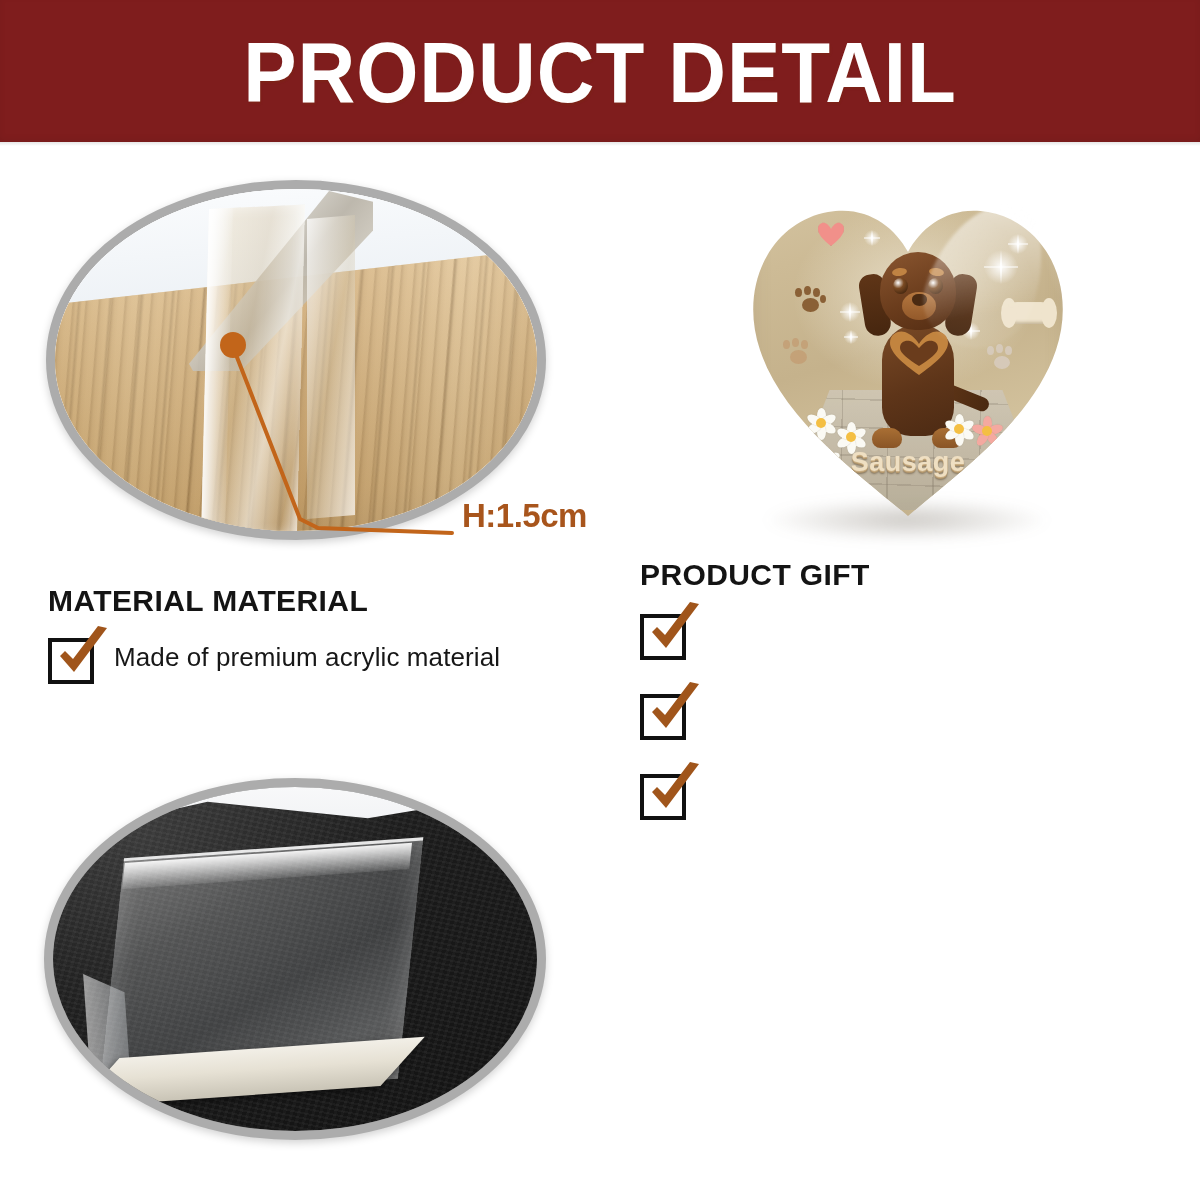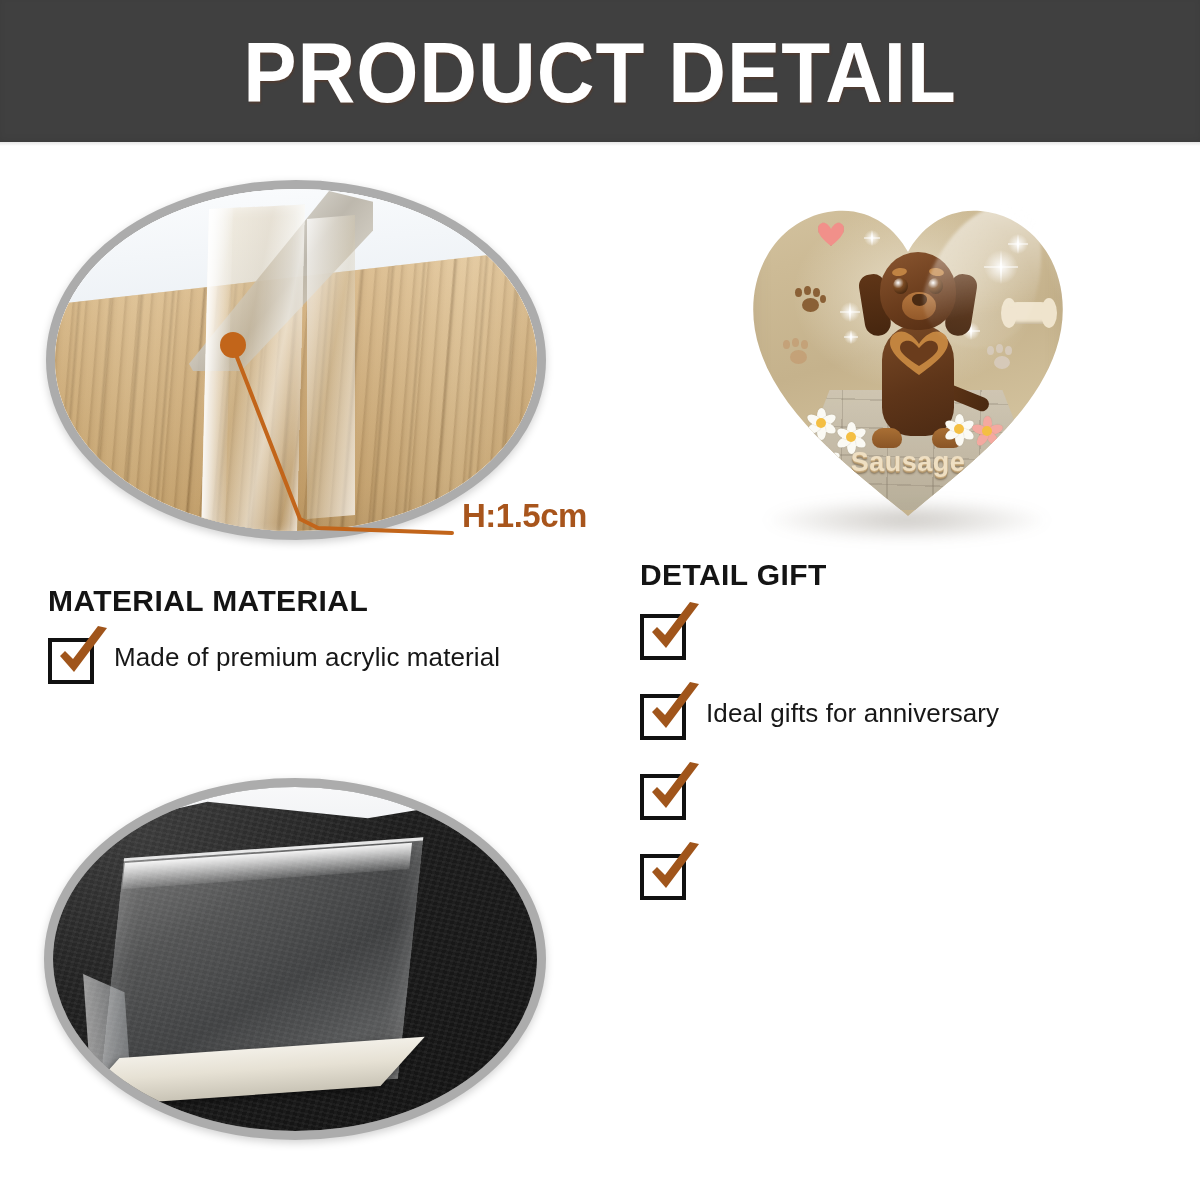--- a/index.html
+++ b/index.html
@@ -16,21 +16,21 @@
     -webkit-font-smoothing: antialiased;
   }
 
   
   .banner {
     position: absolute;
     left: 0;
     top: 0;
     width: 1200px;
     height: 142px;
-    background: #404040;
+    background: #7f1d1d;
     box-shadow: inset 0 -3px 6px rgba(0,0,0,0.06);
   }
   .banner::after {
     content: "";
     position: absolute;
     left: 0; right: 0; bottom: -4px;
     height: 4px;
     background: linear-gradient(to bottom, rgba(0,0,0,0.10), rgba(0,0,0,0));
   }
   .banner-title {
@@ -620,50 +620,42 @@
   <div class="slate-scene">
     <div class="slate-bg"></div>
     <div class="slate-highlight"></div>
     <div class="block-left"></div>
     <div class="block-body"></div>
     <div class="block-topsheen"></div>
     <div class="block-front"></div>
   </div>
 </div>
 
-<div class="section-heading" id="heading-gift">DETAIL GIFT</div>
+<div class="section-heading" id="heading-gift">PRODUCT GIFT</div>
 
 <div class="feature-list" id="list-gift">
   <div class="feature-item">
     <div class="check-box">
       <svg class="tick" viewBox="0 0 62 58">
         <path d="M9 30 L23 46 L56 2 L47 0 L22 33 L14 25 Z" fill="#a0551b"></path>
       </svg>
     </div>
   </div>
   <div class="feature-item">
     <div class="check-box">
       <svg class="tick" viewBox="0 0 62 58">
         <path d="M9 30 L23 46 L56 2 L47 0 L22 33 L14 25 Z" fill="#a0551b"></path>
       </svg>
     </div>
-    <div class="feature-text">Ideal gifts for anniversary</div>
   </div>
   <div class="feature-item">
     <div class="check-box">
       <svg class="tick" viewBox="0 0 62 58">
         <path d="M9 30 L23 46 L56 2 L47 0 L22 33 L14 25 Z" fill="#a0551b"></path>
       </svg>
     </div>
   </div>
-  <div class="feature-item">
-    <div class="check-box">
-      <svg class="tick" viewBox="0 0 62 58">
-        <path d="M9 30 L23 46 L56 2 L47 0 L22 33 L14 25 Z" fill="#a0551b"></path>
-      </svg>
-    </div>
-  </div>
 </div>
 
 <style>
   .sparkle::before { width: 2px; height: 100%; }
   .sparkle::after  { width: 100%; height: 2px; }
 </style>
 
 </body></html>

